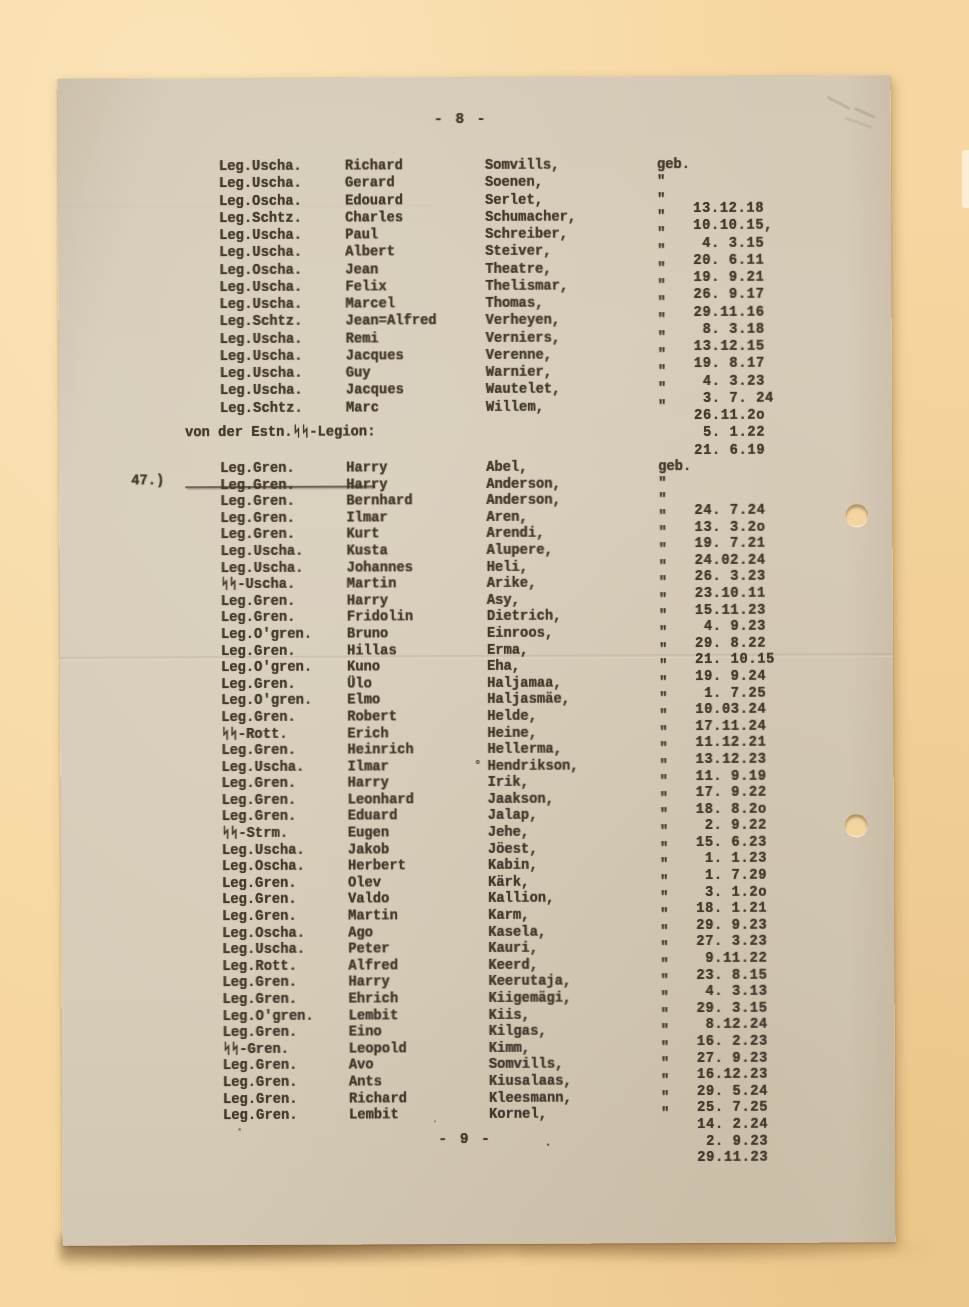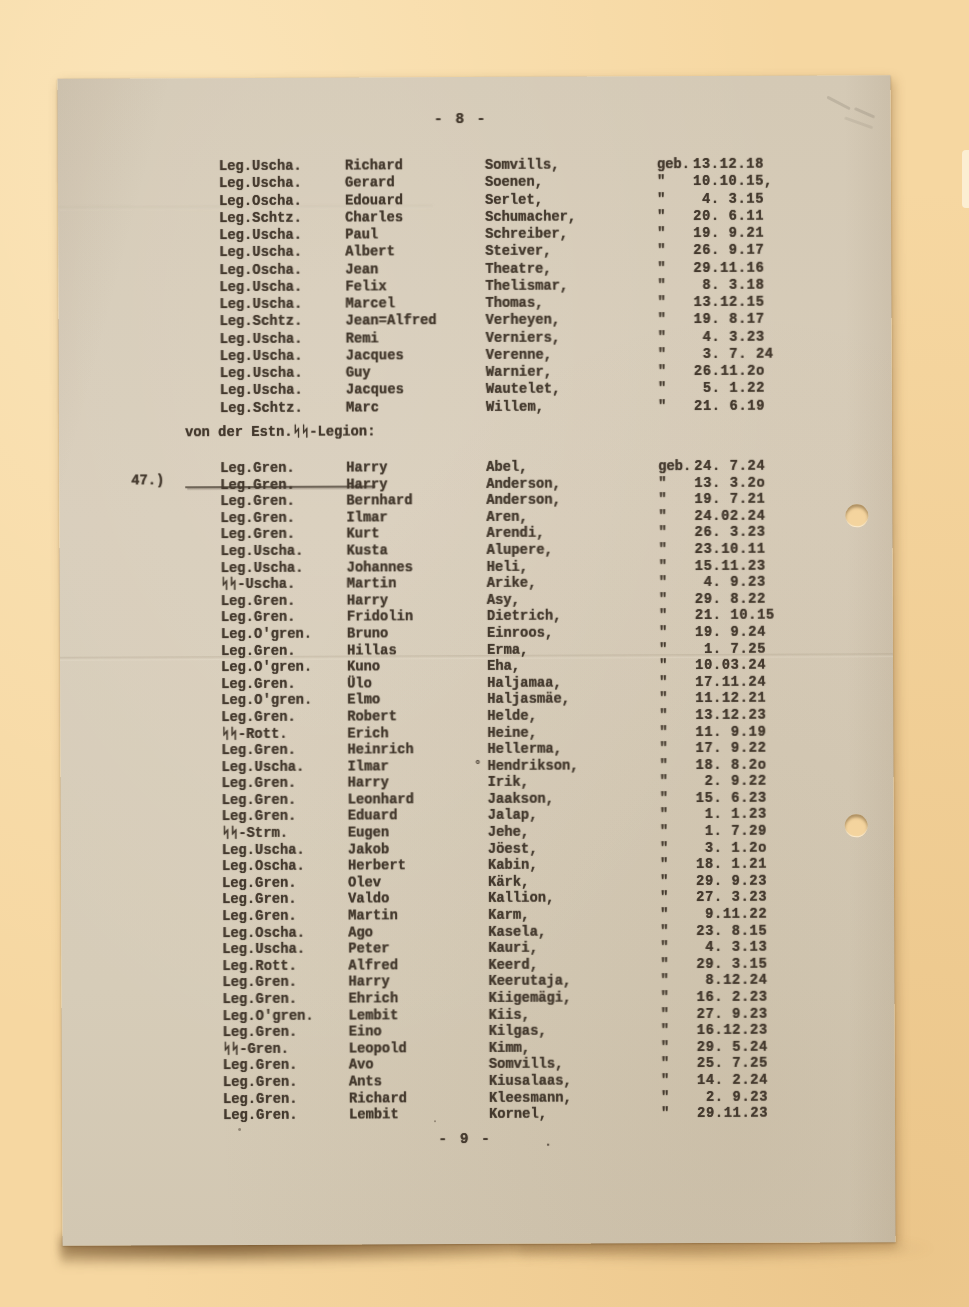--- a/index.html
+++ b/index.html
@@ -78,21 +78,21 @@
   .page-num.bottom{left:333px;top:1054px;}
   .foot-dot{position:absolute;left:482px;top:1058px;font-size:13px;opacity:.8;}
   .roster{position:absolute;left:126px;}
   #sec1{top:80px;--rh:17.25px;}
   #sec2{top:383px;--rh:16.6px;}
   .row{display:flex;height:var(--rh);line-height:var(--rh);font-size:13.8px;white-space:pre;}
   .c-rank{width:126px;margin-left:35px;}
   .c-first{width:140px;}
   .c-last{width:172px;position:relative;}
   .c-geb{width:36px;text-align:left;}
-  .c-date{letter-spacing:.6px;}
+  .c-date{letter-spacing:.6px;margin-top:44px;}
   .premark{position:absolute;left:-13px;top:-2px;font-size:11px;opacity:.85;}
   .heading{
     position:absolute;left:72px;top:347px;font-size:13.8px;display:flex;
   }
   .heading .num{width:54px;margin-top:48px;}
   .heading .title{
     border-bottom:2px solid rgba(66,55,44,.7);
     box-shadow:0 3.5px 0 -2px rgba(66,55,44,.28);
     padding-bottom:9px;
     text-align:center;

